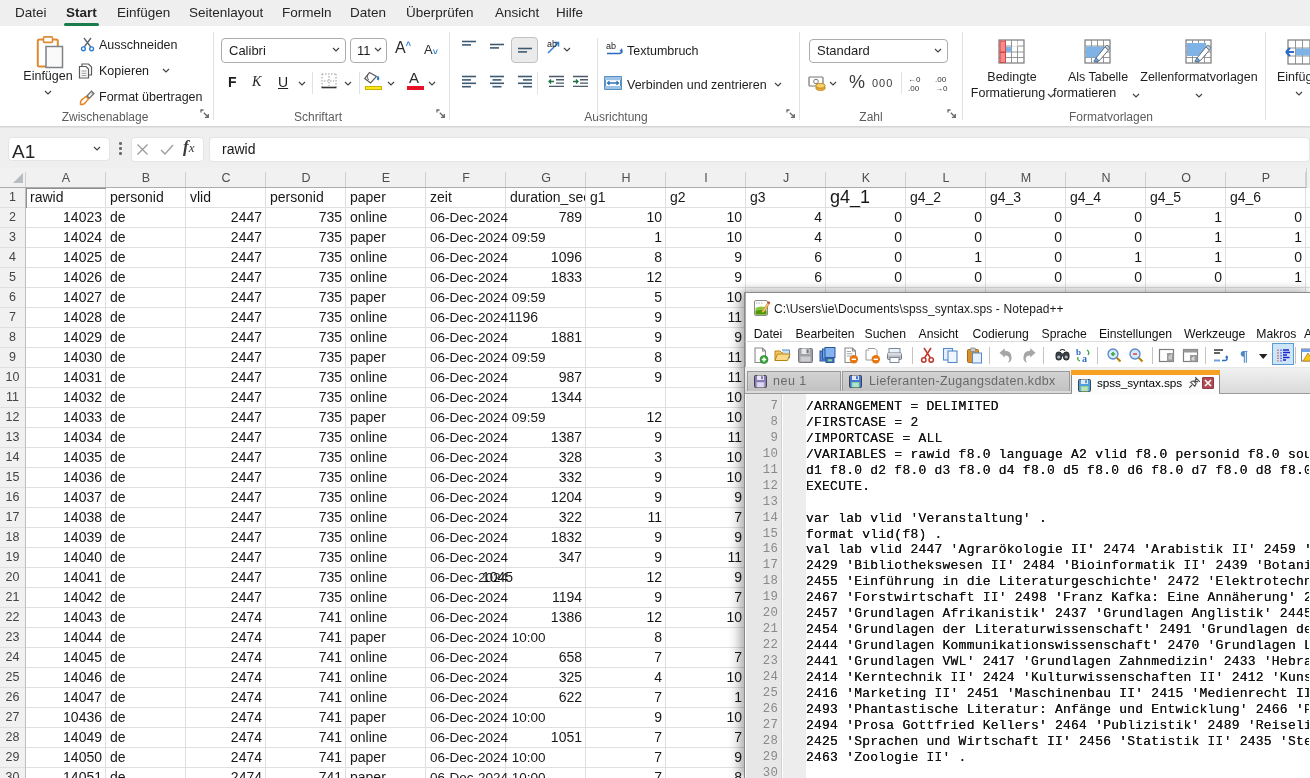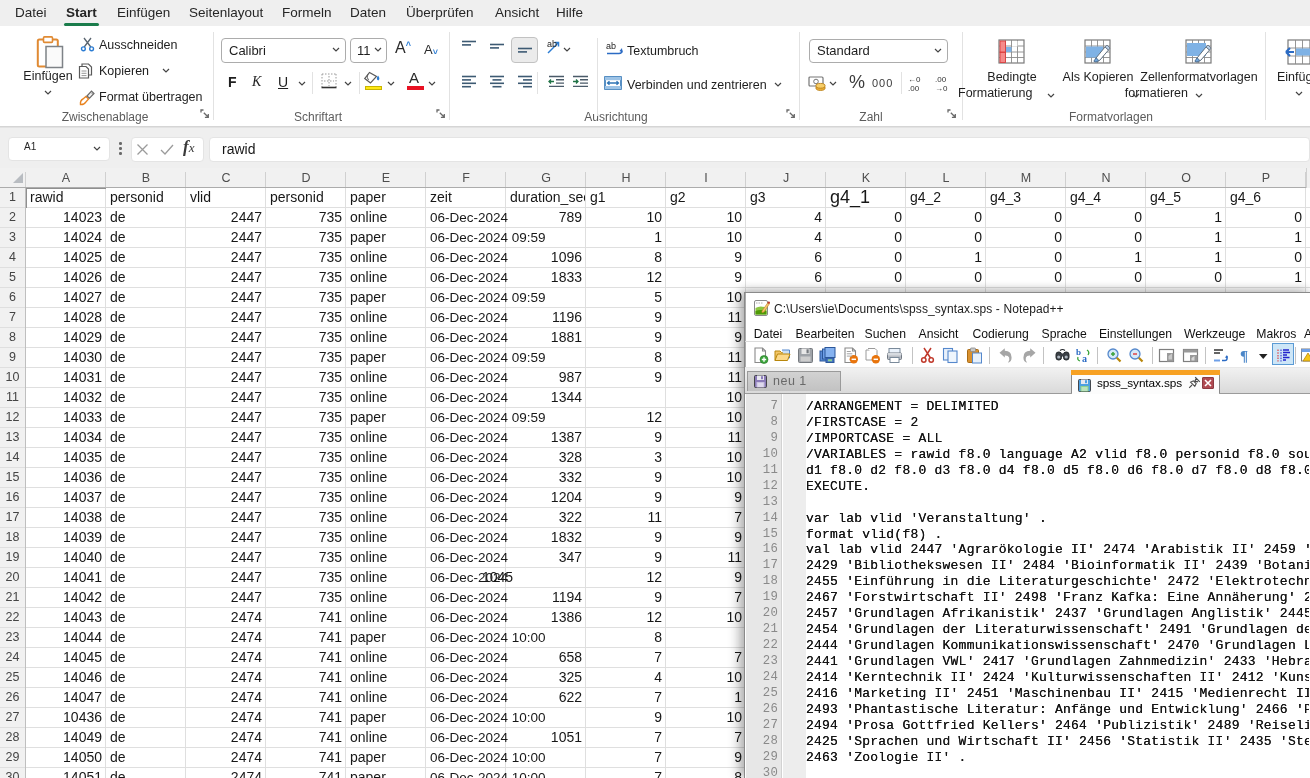--- a/index.html
+++ b/index.html
@@ -253,47 +253,47 @@
     </svg>
     <svg class="ab" style="left:1185px;top:12px" width="28" height="28" viewBox="0 0 28 28">
       <rect x="1" y="2" width="25" height="23" fill="#fff" stroke="#7a7a7a" stroke-width="1.2"></rect>
       <path d="M1 8 L26 8 M1 14 L26 14 M1 19.5 L26 19.5 M7.5 2 L7.5 25 M13.5 2 L13.5 25 M19.5 2 L19.5 25" stroke="#8a8a8a" stroke-width="0.9"></path>
       <rect x="2" y="5" width="19" height="13" fill="#7FB2E5"></rect>
       <path d="M12 20 L21 9 L24.5 12 L16 22 q-3 3 -5.5 1.8 Z" fill="#fff" stroke="#5f6f7f" stroke-width="1"></path>
       <path d="M12 20 q1.8 0.5 2.6 2.8 q-3 2 -4.8 0.4 Z" fill="#72A7DC" stroke="#4a6a8a" stroke-width="0.8"></path>
       <path d="M21 9 L24.5 12 L26 10 L23 7 Z" fill="#B9CFE8" stroke="#5f6f7f" stroke-width="0.8"></path>
     </svg>
     <div class="btnlabel" style="left:972px;top:44px;width:80px;text-align:center">Bedingte</div>
-    <div class="btnlabel" style="left:958px;top:60px;width:100px;">Formatierung</div>
+    <div class="btnlabel" style="left:958px;top:60px;width:100px;text-align:center">Formatierung</div>
     <svg class="chev" style="left:1047px;top:67px" viewBox="0 0 8 5">
       <path d="M1 1 L4 4 L7 1" stroke="#444" stroke-width="1.2" fill="none"></path>
     </svg>
-    <div class="btnlabel" style="left:1058px;top:44px;width:80px;text-align:center">Als Kopieren</div>
-    <div class="btnlabel" style="left:1098px;top:60px;width:90px;text-align:right">formatieren</div>
+    <div class="btnlabel" style="left:1058px;top:44px;width:80px;text-align:center">Als Tabelle</div>
+    <div class="btnlabel" style="left:1053px;top:60px;width:90px;text-align:left">formatieren</div>
     <svg class="chev" style="left:1132px;top:67px" viewBox="0 0 8 5">
       <path d="M1 1 L4 4 L7 1" stroke="#444" stroke-width="1.2" fill="none"></path>
     </svg>
     <div class="btnlabel" style="left:1129px;top:44px;width:140px;text-align:center">Zellenformatvorlagen</div>
     <svg class="chev" style="left:1195px;top:67px" viewBox="0 0 8 5">
       <path d="M1 1 L4 4 L7 1" stroke="#444" stroke-width="1.2" fill="none"></path>
     </svg>
     <svg class="ab" style="left:1285px;top:13px" width="25" height="26" viewBox="0 0 25 26">
 <rect x="3" y="1" width="22" height="24" fill="#fff" stroke="#7a7a7a" stroke-width="1.2"></rect>
 <path d="M3 9 L25 9 M3 17 L25 17 M10.5 1 L10.5 25 M17.5 1 L17.5 25" stroke="#8a8a8a" stroke-width="0.9"></path>
 <rect x="11" y="9.5" width="14" height="7" fill="#7FB2E5"></rect>
 <path d="M1 13 L9 13 M1 13 l4 -4 M1 13 l4 4" stroke="#2B6BC4" stroke-width="2.2" fill="none"></path>
     </svg>
     <div class="btnlabel" style="left:1277px;top:44px">Einfüg</div>
     <svg class="chev" style="left:1295px;top:65px" viewBox="0 0 8 5">
       <path d="M1 1 L4 4 L7 1" stroke="#444" stroke-width="1.2" fill="none"></path>
     </svg>
   </div>
 <div class="ab" id="fbar">
     <div class="wbox" style="left:8px;top:9px;width:102px;height:24px"></div>
-    <div class="ab" style="left:24px;top:13px;font-size:10px;color:#262626">A1</div>
+    <div class="ab" style="left:12px;top:13px;font-size:19px;color:#262626">A1</div>
     <svg class="chev" style="left:93px;top:18px" viewBox="0 0 8 5">
       <path d="M1 1 L4 4 L7 1" stroke="#444" stroke-width="1.2" fill="none"></path>
     </svg>
     <div class="ab" style="left:119px;top:14px;width:2.5px;height:2.5px;border-radius:50%;background:#6a6a6a"></div>
     <div class="ab" style="left:119px;top:19px;width:2.5px;height:2.5px;border-radius:50%;background:#6a6a6a"></div>
     <div class="ab" style="left:119px;top:24px;width:2.5px;height:2.5px;border-radius:50%;background:#6a6a6a"></div>
     <div class="wbox" style="left:131px;top:9px;width:73px;height:25px"></div>
     <svg class="ab" style="left:136px;top:15px" width="13" height="13" viewBox="0 0 13 13">
 <path d="M1.5 1.5 L11.5 11.5 M11.5 1.5 L1.5 11.5" stroke="#9b9b9b" stroke-width="1.3"></path>
     </svg>
@@ -512,21 +512,21 @@
 <div class="ab" style="left:988px;top:288px;width:74px;text-align:right;height:20px;line-height:19px;font-size:14px;color:#171717;white-space:nowrap">0</div>
 <div class="ab" style="left:1068px;top:288px;width:74px;text-align:right;height:20px;line-height:19px;font-size:14px;color:#171717;white-space:nowrap">0</div>
 <div class="ab" style="left:1148px;top:288px;width:74px;text-align:right;height:20px;line-height:19px;font-size:14px;color:#171717;white-space:nowrap">1</div>
 <div class="ab" style="left:1228px;top:288px;width:74px;text-align:right;height:20px;line-height:19px;font-size:14px;color:#171717;white-space:nowrap">0</div>
 <div class="ab" style="left:28px;top:308px;width:74px;text-align:right;height:20px;line-height:19px;font-size:14px;color:#171717;white-space:nowrap">14028</div>
 <div class="ab" style="left:110px;top:308px;width:300px;height:20px;line-height:19px;font-size:14px;color:#171717;white-space:nowrap">de</div>
 <div class="ab" style="left:188px;top:308px;width:74px;text-align:right;height:20px;line-height:19px;font-size:14px;color:#171717;white-space:nowrap">2447</div>
 <div class="ab" style="left:268px;top:308px;width:74px;text-align:right;height:20px;line-height:19px;font-size:14px;color:#171717;white-space:nowrap">735</div>
 <div class="ab" style="left:350px;top:308px;width:300px;height:20px;line-height:19px;font-size:14px;color:#171717;white-space:nowrap">online</div>
 <div class="ab" style="left:430px;top:308px;width:300px;height:20px;line-height:19px;font-size:13.5px;color:#171717;white-space:nowrap">06-Dec-2024</div>
-<div class="ab" style="left:508px;top:308px;width:74px;text-align:right;height:20px;line-height:19px;font-size:14px;color:#171717;white-space:nowrap">1196</div>
+<div class="ab" style="left:508px;top:308px;width:74px;height:20px;line-height:19px;font-size:14px;color:#171717;white-space:nowrap">1196</div>
 <div class="ab" style="left:588px;top:308px;width:74px;text-align:right;height:20px;line-height:19px;font-size:14px;color:#171717;white-space:nowrap">9</div>
 <div class="ab" style="left:668px;top:308px;width:74px;text-align:right;height:20px;line-height:19px;font-size:14px;color:#171717;white-space:nowrap">11</div>
 <div class="ab" style="left:28px;top:328px;width:74px;text-align:right;height:20px;line-height:19px;font-size:14px;color:#171717;white-space:nowrap">14029</div>
 <div class="ab" style="left:110px;top:328px;width:300px;height:20px;line-height:19px;font-size:14px;color:#171717;white-space:nowrap">de</div>
 <div class="ab" style="left:188px;top:328px;width:74px;text-align:right;height:20px;line-height:19px;font-size:14px;color:#171717;white-space:nowrap">2447</div>
 <div class="ab" style="left:268px;top:328px;width:74px;text-align:right;height:20px;line-height:19px;font-size:14px;color:#171717;white-space:nowrap">735</div>
 <div class="ab" style="left:350px;top:328px;width:300px;height:20px;line-height:19px;font-size:14px;color:#171717;white-space:nowrap">online</div>
 <div class="ab" style="left:430px;top:328px;width:300px;height:20px;line-height:19px;font-size:13.5px;color:#171717;white-space:nowrap">06-Dec-2024</div>
 <div class="ab" style="left:508px;top:328px;width:74px;text-align:right;height:20px;line-height:19px;font-size:14px;color:#171717;white-space:nowrap">1881</div>
 <div class="ab" style="left:588px;top:328px;width:74px;text-align:right;height:20px;line-height:19px;font-size:14px;color:#171717;white-space:nowrap">9</div>
@@ -876,20 +876,30 @@
       <div class="ntab" style="left:2px;width:94px">
         <svg class="ab" style="left:6px;top:3px" width="13" height="13" viewBox="0 0 13 13">
           <rect x="0.5" y="0.5" width="12" height="12" rx="1" fill="#8B7BB8" stroke="#39393B" stroke-width="0.9"></rect>
           <rect x="3" y="0.5" width="7" height="4.5" fill="#E8E8F0"></rect>
           <rect x="7" y="1.2" width="2" height="3" fill="#8B7BB8"></rect>
           <rect x="2.5" y="7" width="8" height="5.5" fill="#C8C0E0"></rect>
           <path d="M3.5 9 l6 0 M3.5 11 l6 0" stroke="#fff" stroke-width="0.8"></path>
         </svg>
         <span style="position:absolute;left:25px;top:2px;letter-spacing:0.5px">neu 1</span>
       </div>
+      <div class="ntab" style="left:97px;width:228px">
+        <svg class="ab" style="left:6px;top:3px" width="13" height="13" viewBox="0 0 13 13">
+          <rect x="0.5" y="0.5" width="12" height="12" rx="1" fill="#4575D0" stroke="#39393B" stroke-width="0.9"></rect>
+          <rect x="3" y="0.5" width="7" height="4.5" fill="#E8E8F0"></rect>
+          <rect x="7" y="1.2" width="2" height="3" fill="#4575D0"></rect>
+          <rect x="2.5" y="7" width="8" height="5.5" fill="#7FD0A8"></rect>
+          <path d="M3.5 9 l6 0 M3.5 11 l6 0" stroke="#fff" stroke-width="0.8"></path>
+        </svg>
+        <span style="position:absolute;left:26px;top:2px;letter-spacing:0.35px">Lieferanten-Zugangsdaten.kdbx</span>
+      </div>
       <div class="ab" style="left:326px;top:2px;width:149px;height:23px;background:#FCFCFC;border:1px solid #8a8a8a;border-bottom:none">
 <div class="ab" style="left:-1px;top:-1px;width:149px;height:5px;background:#F7A123"></div>
       </div>
       <svg class="ab" style="left:333px;top:11px" width="13" height="13" viewBox="0 0 13 13">
         <rect x="0.5" y="0.5" width="12" height="12" rx="1" fill="#4DA0E0" stroke="#39393B" stroke-width="0.9"></rect>
         <rect x="3" y="0.5" width="7" height="4.5" fill="#E8E8F0"></rect>
         <rect x="7" y="1.2" width="2" height="3" fill="#4DA0E0"></rect>
         <rect x="2.5" y="7" width="8" height="5.5" fill="#8FD18F"></rect>
         <path d="M3.5 9 l6 0 M3.5 11 l6 0" stroke="#fff" stroke-width="0.8"></path>
       </svg>

